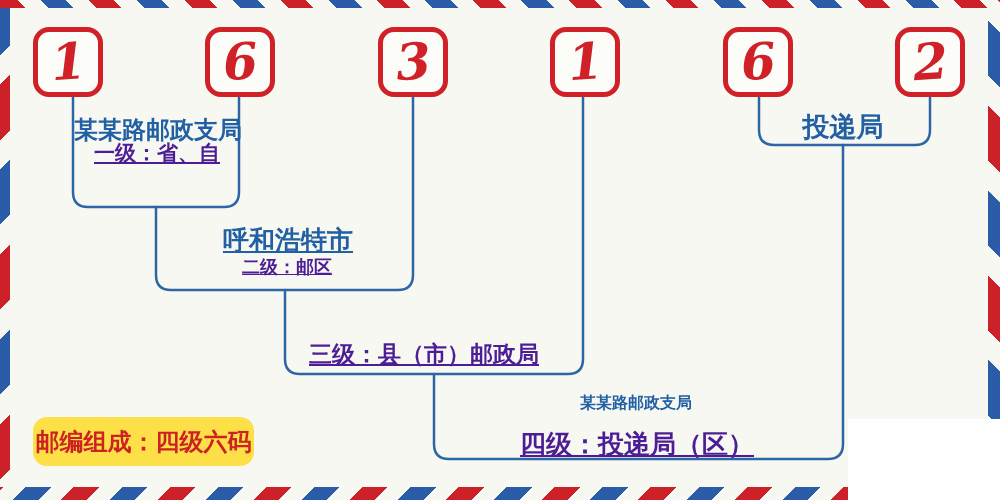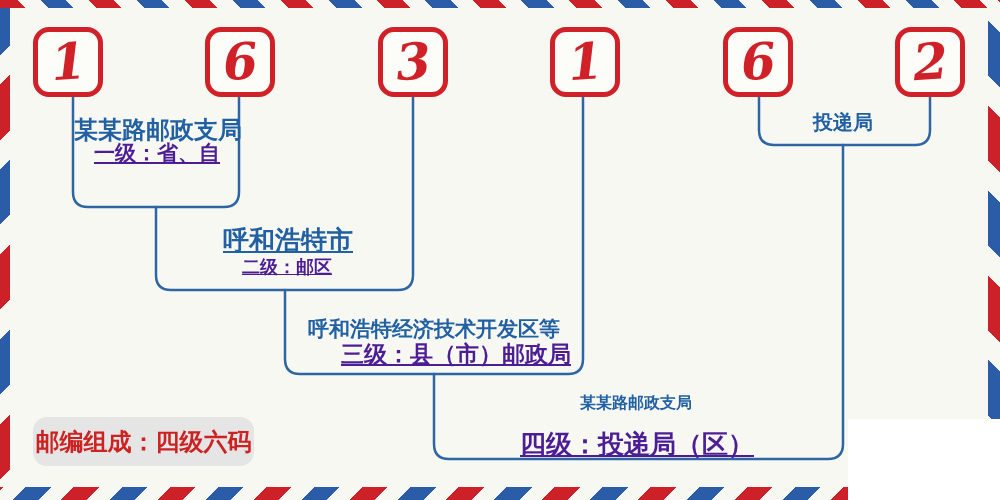--- a/index.html
+++ b/index.html
@@ -30,27 +30,27 @@
   
   .lbl{position:absolute;transform:translateX(-50%);text-align:center;white-space:nowrap;font-weight:bold;}
   .blue{color:#2160a3;}
   .red{color:#4c1d95;text-decoration:underline;}
   .l1-region{left:158px;top:114px;font-size:24px;}
   .l1-desc{left:157px;top:141px;font-size:21px;line-height:25px;}
   .l1-desc span{display:block;}
   .l2-region{left:288px;top:223px;font-size:26px;text-decoration:underline;}
   .l2-desc{left:287px;top:255px;font-size:18px;}
   .l3-region{left:434px;top:315px;font-size:21px;}
-  .l3-desc{left:456px;top:339px;font-size:23px;}
+  .l3-desc{left:424px;top:339px;font-size:23px;}
   .l4-region{left:636px;top:393px;font-size:16px;}
   .l4-desc{left:637px;top:427px;font-size:26px;}
-  .delivery-lbl{left:843px;top:109px;font-size:20px;}
+  .delivery-lbl{left:843px;top:109px;font-size:27px;}
 
   
-  .badge{position:absolute;left:33px;top:417px;width:221px;height:49px;background:#e5e5e5;
+  .badge{position:absolute;left:33px;top:417px;width:221px;height:49px;background:#fde047;
     border-radius:14px;display:flex;align-items:center;justify-content:center;}
   .badge-text{font-weight:bold;font-size:24px;color:#cc2222;white-space:nowrap;}
 </style>
 </head>
 <body>
 
 <div class="stage">
 
   <div class="b-left"></div>
   <div class="b-right"></div>
@@ -88,21 +88,20 @@
   </div>
 
   <div class="lbl blue l1-region">某某路邮政支局</div>
   <div class="lbl red l1-desc">
     <span>一级：省、自</span>
   </div>
 
   <div class="lbl blue l2-region">呼和浩特市</div>
   <div class="lbl red l2-desc">二级：邮区</div>
 
-  <div class="lbl blue l3-region">呼和浩特经济技术开发区等</div>
   <div class="lbl red l3-desc">三级：县（市）邮政局</div>
 
   <div class="lbl blue l4-region">某某路邮政支局</div>
   <div class="lbl red l4-desc">四级：投递局（区）</div>
 
   <div class="lbl blue delivery-lbl">投递局</div>
 
   <div class="badge">
     <span class="badge-text">邮编组成：四级六码</span>
   </div>

